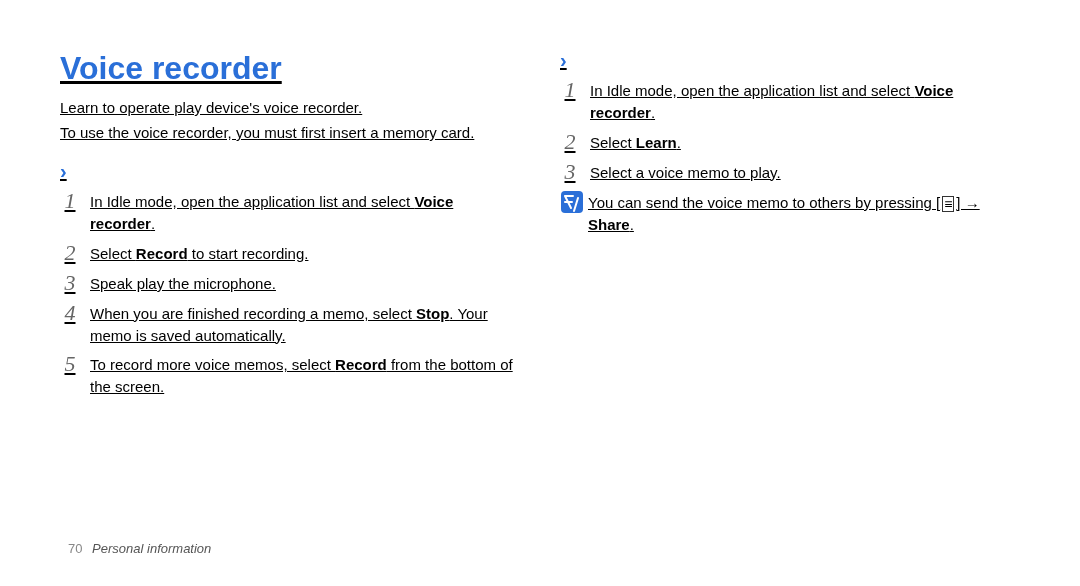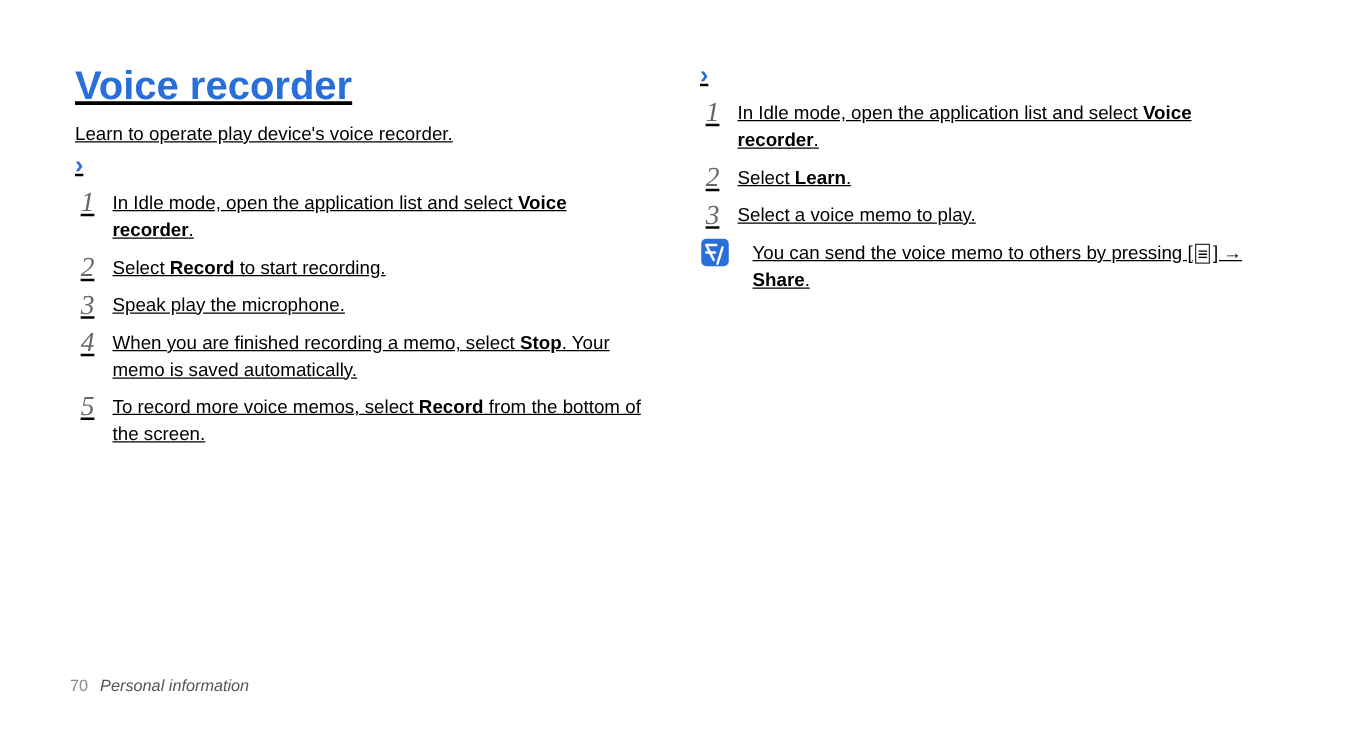--- a/index.html
+++ b/index.html
@@ -56,21 +56,21 @@
       color: #666;
       min-width: 20px;
       line-height: 1.1;
       text-align: center;
     }
     .step-body { flex: 1; padding-top: 2px; }
     .bold { font-weight: 700; }
     .note {
       display: flex;
       align-items: flex-start;
-      gap: 18px;
+      gap: 4px;
       font-size: 15px;
       line-height: 1.45;
       margin-top: 4px;
     }
     .note-icon {
       width: 24px;
       height: 24px;
       flex: 0 0 24px;
       display: inline-flex;
       align-items: center;
@@ -82,38 +82,39 @@
       font-size: 14px;
       border: 1px solid #333;
       padding: 0 1px;
       line-height: 1;
       vertical-align: middle;
       margin: 0 2px;
     }
     .footer {
       position: absolute;
       bottom: 30px;
-      left: 56px;
+      left: 68px;
       font-size: 13px;
       color: #555;
       font-style: italic;
     }
     .footer .page-num {
       font-style: normal;
       color: #888;
       margin-right: 6px;
     }
   </style>
 </head>
 <body>
 
 <div class="columns">
   <div class="col">
     <h1 class="page-title">Voice recorder</h1>
     <p class="intro">Learn to operate play device's voice recorder.</p>
+    <p class="intro2">To use the voice recorder, you must first insert a memory card.</p>
 
     <h2 class="section-title">
       <span class="chevron">›</span>
     </h2>
 
     <ol class="steps">
       <li class="step">
         <span class="step-num">1</span>
         <span class="step-body">
           <span>In Idle mode, open the application list and select </span><span class="bold">Voice recorder</span><span>.</span>

